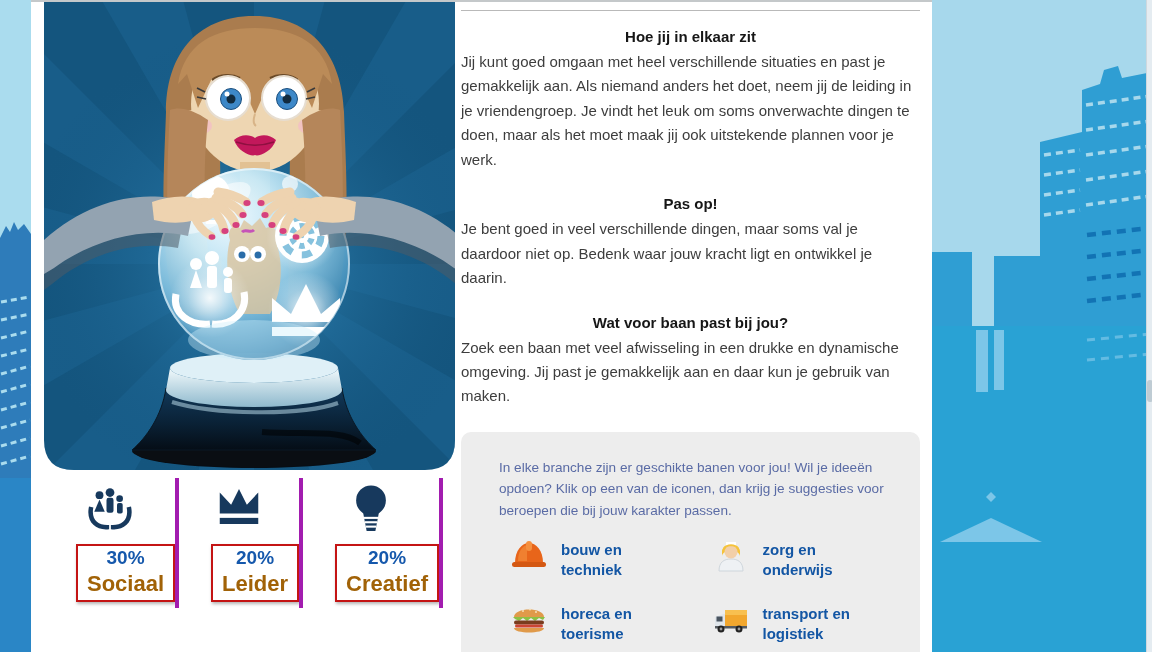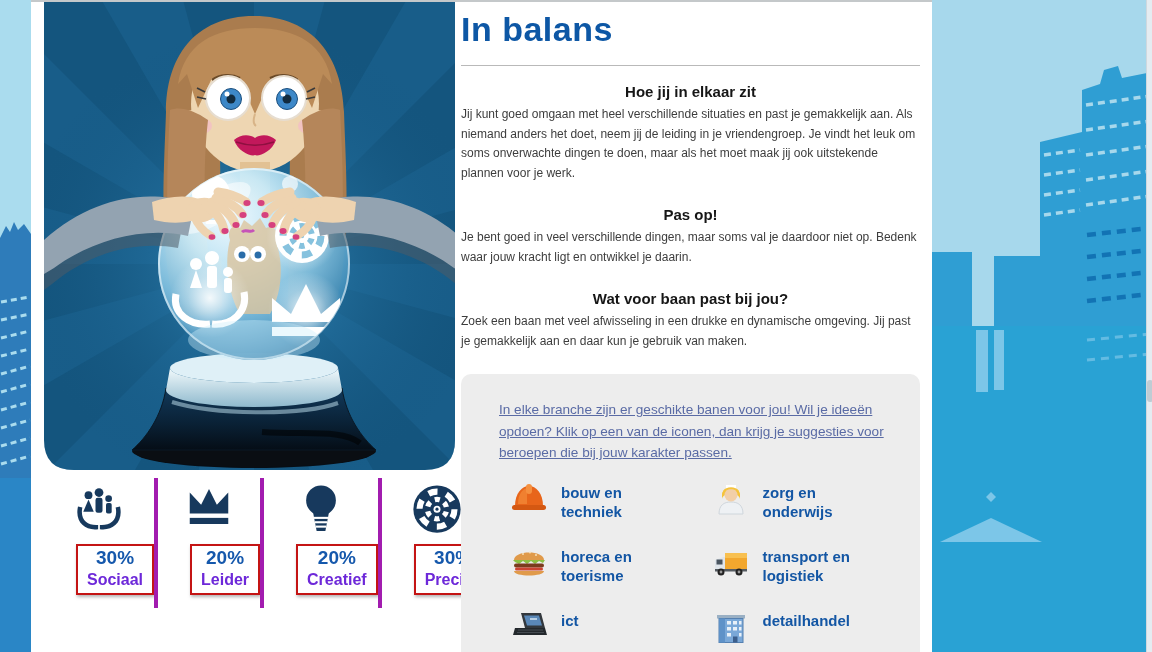--- a/index.html
+++ b/index.html
@@ -19,31 +19,31 @@
   
   .illustration{left:44px;top:2px;width:411px;height:468px;}
 
   
   .traits{left:44px;top:478px;width:412px;height:130px;display:flex;}
   .trait-cell{flex:1;text-align:center;padding-top:3px;}
   .trait-cell + .trait-cell{border-left:4px solid #a21caf;}
   .trait-icon{display:block;margin:0 auto 5px;}
   .trait-box{display:inline-block;border:2px solid #c41414;padding:0 9px 3px;box-shadow:1px 2px 3px rgba(120,120,120,.55);margin-left:32px;}
   .trait-percent{font-size:19px;font-weight:bold;color:#1558ac;line-height:1.25;}
-  .trait-label{font-size:16px;font-weight:bold;color:#6d28d9;line-height:1.25;}
+  .trait-label{font-size:22px;font-weight:bold;color:#a16207;line-height:1.25;}
 
   
   .content{left:461px;top:10px;width:459px;}
   .page-title{font-size:34px;font-weight:bold;color:#0d57a5;margin:0 0 16px;letter-spacing:.5px;}
   .divider{border:none;border-top:1px solid #b9b9b9;margin:0 0 17px;}
   .sec-heading{font-size:15px;font-weight:bold;color:#161616;margin:0 0 5px;text-align:center;}
-  .sec-body{font-size:12px;color:#3d3d3d;line-height:1.63;margin:0 0 23px;}
+  .sec-body{font-size:15px;color:#3d3d3d;line-height:1.63;margin:0 0 23px;}
 
   .suggestion-box{background:#ededed;border-radius:10px;padding:25px 30px 22px;margin-top:1px;}
-  .suggestion-intro{color:#5a6ba5;font-size:13.6px;line-height:1.58;margin:0 0 18px 8px;text-decoration:underline;}
+  .suggestion-intro{color:#5a6ba5;font-size:13.6px;line-height:1.58;margin:0 0 18px 8px;}
   .branch-grid{display:grid;grid-template-columns:1fr 1fr;row-gap:13px;column-gap:4px;padding-left:20px;gap:24px;}
   .branch-item{display:flex;gap:14px;align-items:flex-start;cursor:pointer;}
   .branch-icon{width:36px;flex:0 0 36px;}
   .branch-label{font-weight:bold;color:#1356a4;font-size:15px;line-height:1.3;max-width:125px;padding-top:1px;}
 </style>
 </head>
 <body>
 
 <div class="abs left-deco">
   <svg width="31" height="652" viewBox="0 0 31 652">
@@ -287,21 +287,20 @@
         <circle cx="32" cy="31" r="1.8" fill="#17395d"></circle>
     </svg>
     <div class="trait-box">
       <div class="trait-percent">30%</div>
       <div class="trait-label">Precies</div>
     </div>
   </div>
 </div>
 
 <div class="abs content">
-  <h1 class="page-title">In balans</h1>
   <hr class="divider">
 
   <h3 class="sec-heading">Hoe jij in elkaar zit</h3>
   <p class="sec-body">Jij kunt goed omgaan met heel verschillende situaties en past je gemakkelijk aan. Als niemand anders het doet, neem jij de leiding in je vriendengroep. Je vindt het leuk om soms onverwachte dingen te doen, maar als het moet maak jij ook uitstekende plannen voor je werk.</p>
 
   <h3 class="sec-heading">Pas op!</h3>
   <p class="sec-body">Je bent goed in veel verschillende dingen, maar soms val je daardoor niet op. Bedenk waar jouw kracht ligt en ontwikkel je daarin.</p>
 
   <h3 class="sec-heading">Wat voor baan past bij jou?</h3>
   <p class="sec-body">Zoek een baan met veel afwisseling in een drukke en dynamische omgeving. Jij past je gemakkelijk aan en daar kun je gebruik van maken.</p>

